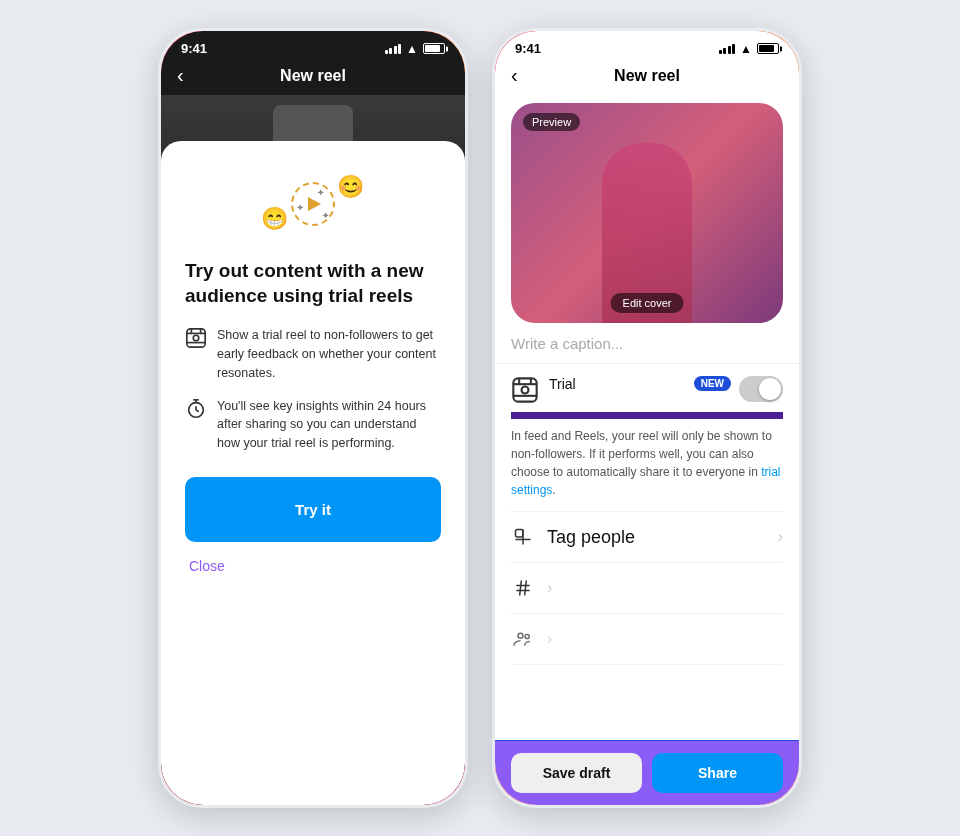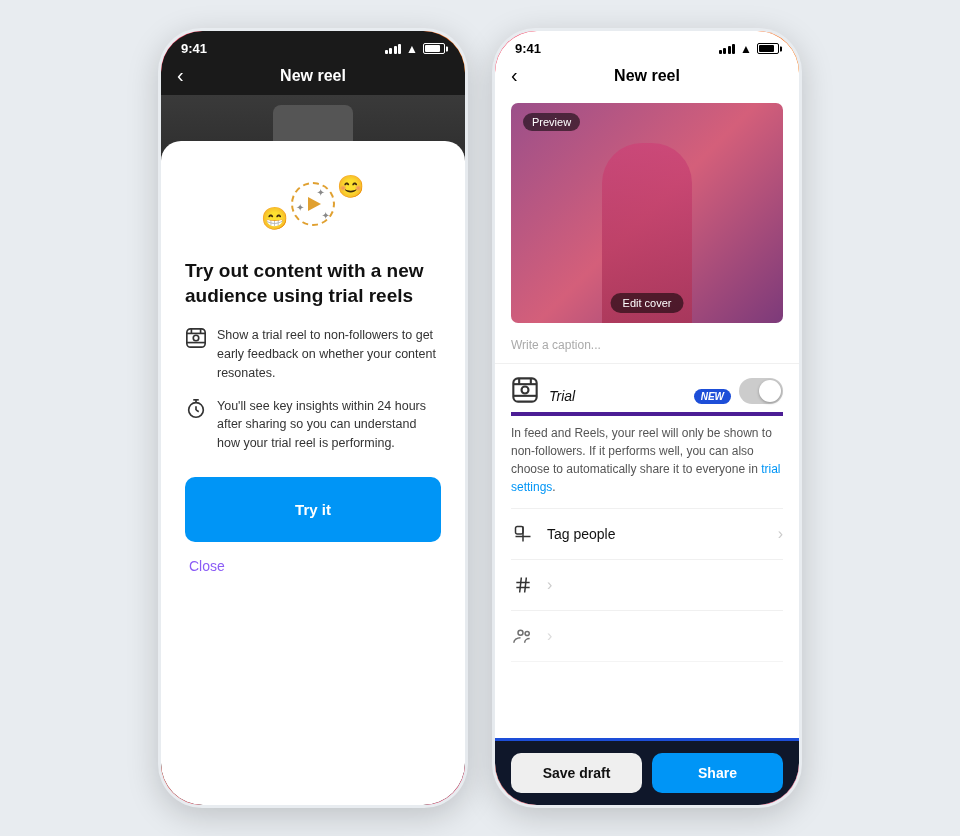--- a/index.html
+++ b/index.html
@@ -258,21 +258,21 @@
     .phone2 .battery-icon { border-color: #000; }
     .phone2 .battery-icon::after { background: #000; }
     .phone2 .battery-fill { background: #000; }
     .phone2 .nav-back { color: #000; }
     .phone2 .nav-title { color: #000; }
     
     .preview-container {
       margin: 8px 16px 12px;
       position: relative;
       height: 220px;
-      border-radius: 7px;
+      border-radius: 24px;
       overflow: hidden;
       background: linear-gradient(135deg, #9b4f8a, #d45f7a, #7c3a7a);
     }
     .preview-badge {
       position: absolute;
       top: 10px;
       left: 12px;
       background: rgba(0,0,0,0.55);
       color: #fff;
       font-size: 11px;
@@ -302,33 +302,32 @@
       height: 180px;
       background: linear-gradient(180deg, #c47, #a35);
       border-radius: 40px 40px 0 0;
       opacity: 0.8;
     }
     .caption-area {
       padding: 0 16px 10px;
       border-bottom: 1px solid #f0f0f0;
     }
     .caption-placeholder {
-      font-size: 12px;
+      font-size: 15px;
       color: #aaa;
     }
     
     .settings-section {
       padding: 0 16px;
     }
     .trial-row {
       display: flex;
-      align-items: flex-end;
+      align-items: flex-start;
       padding: 12px 0 8px;
-      border-bottom: 4px solid #4c1d95;
-      font-style: italic;
+      border-bottom: 7px solid #4c1d95;
     }
     .trial-icon-wrap {
       width: 28px;
       height: 28px;
       margin-right: 10px;
       flex-shrink: 0;
     }
     .trial-label {
       font-size: 14px;
       font-weight: 500;
@@ -384,38 +383,38 @@
       margin-right: 12px;
       flex-shrink: 0;
       display: flex;
       align-items: center;
       justify-content: center;
       font-size: 16px;
       color: #333;
     }
     .settings-row-label {
       flex: 1;
-      font-size: 14px;
+      font-size: 18px;
       color: #111;
     }
     .chevron {
       color: #ccc;
       font-size: 16px;
     }
     
     .bottom-actions {
       display: flex;
       gap: 10px;
       padding: 12px 16px;
-      border-top: 3px solid #1d4ed8;
+      border-top: 1px solid #1d4ed8;
       position: absolute;
       bottom: 0;
       left: 0;
       right: 0;
-      background: #0f172a;
+      background: #8b5cf6;
     }
     .save-draft-btn {
       flex: 1;
       padding: 12px;
       background: #efefef;
       border: none;
       border-radius: 10px;
       font-size: 14px;
       font-weight: 600;
       color: #111;

